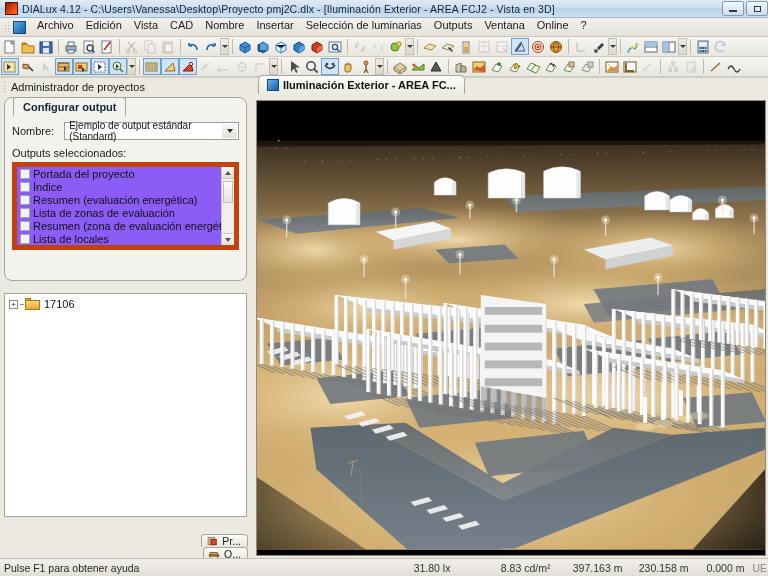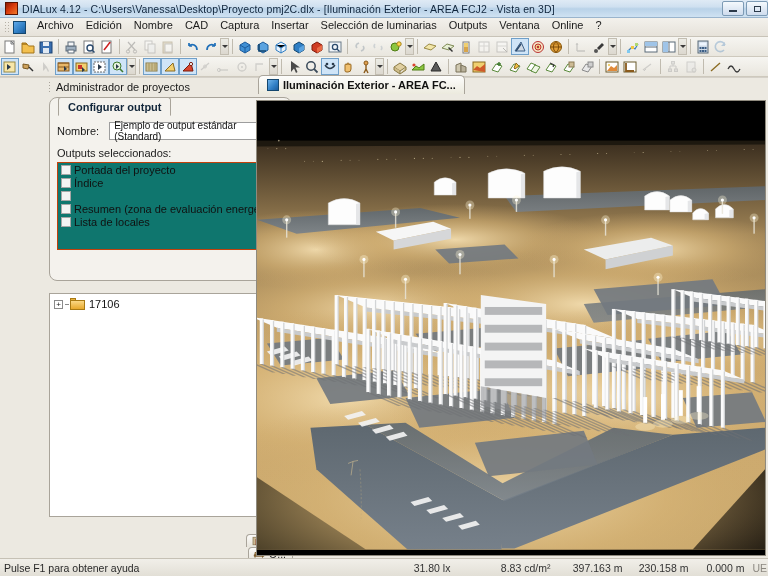--- a/index.html
+++ b/index.html
@@ -86,21 +86,21 @@
     background: linear-gradient(to bottom,#ecece6,#dcd8cf);
     border: 1px solid #c3beb2;
     display:flex; align-items:center; justify-content:center;
   }
   .drop i { width:0;height:0;border-left:3px solid transparent;border-right:3px solid transparent;border-top:3px solid #3a3a3a; display:block;}
 
   
   .body { position: absolute; top: 78px; left: 0; right: 0; bottom: 18px; background: #ece9e1; }
 
   
-  .leftpane { position: absolute; left: 0; top: 0; width: 251px; bottom: 0; margin-left: 45px; }
+  .leftpane { position: absolute; left: 0; top: 0; width: 251px; bottom: 0; }
   .pm-title { padding: 3px 4px 3px 11px; font-size: 11px; color: #1a1a1a; position: relative;}
   .pm-title .dots { position:absolute; left:3px; top:3px; width:4px;height:13px;
      background-image: radial-gradient(#a9a49a 40%, transparent 41%); background-size: 3px 3px;}
 
   .groupbox {
     margin: 1px 4px 0 4px; background: #f4f2ed;
     border: 1px solid #a9a49a; border-radius: 8px;
     position: relative; height: 184px;
   }
   .tabstrip { position: absolute; top: -1px; left: 8px; height: 19px; display:flex; }
@@ -122,21 +122,21 @@
   }
   .combo .arrowbox {
     position: absolute; right: 1px; top: 1px; width: 15px; height: 14px;
     background: linear-gradient(to bottom,#f7f7f5,#e2ded5);
     display:flex; align-items:center; justify-content:center;
   }
   .combo .arrowbox i { width:0;height:0;border-left:3.5px solid transparent;border-right:3.5px solid transparent;border-top:4px solid #2c2c2c; }
 
   .sublabel { font-size: 11px; color: #1b1b1b; margin: 0 0 3px 0; }
   .listbox {
-    height: 88px; background: #0f766e; border: 1px solid #c2410c;
+    height: 88px; background: #8b5cf6; border: 5px solid #c2410c;
     position: relative; overflow: hidden;
   }
   .lrow { display:flex; align-items:center; height: 13px; padding-left: 3px; }
   .cb { width: 10px; height: 10px; border: 1px solid #a6a6a6; background: #f3f3f3; margin-right: 3px; flex:0 0 auto;}
   .lrow span { font-size: 11px; color: #111; white-space: nowrap; }
   .vsb {
     position: absolute; right: 0; top: 0; bottom: 0; width: 13px;
     background: #f0efeb; border-left: 1px solid #cdc8bc;
   }
   .vsb .ar { height: 12px; display:flex; align-items:center; justify-content:center;
@@ -240,23 +240,23 @@
           <div class="sq"></div>
         </div>
     </div>
   </div>
 
   <div class="menubar">
     <div class="grip"></div>
     <div class="menu-cube"></div>
     <div class="menuitem">Archivo</div>
     <div class="menuitem">Edición</div>
+    <div class="menuitem">Vista</div>
+    <div class="menuitem">CAD</div>
     <div class="menuitem">Nombre</div>
-    <div class="menuitem">CAD</div>
-    <div class="menuitem">Captura</div>
     <div class="menuitem">Insertar</div>
     <div class="menuitem">Selección de luminarias</div>
     <div class="menuitem">Outputs</div>
     <div class="menuitem">Ventana</div>
     <div class="menuitem">Online</div>
     <div class="menuitem">?</div>
   </div>
 
   <div class="tbrow" id="tb1">
       <div class="ti">
@@ -777,20 +777,25 @@
               <div class="lrow">
                 <span class="cb"></span>
                 <span>Portada del proyecto</span>
               </div>
               <div class="lrow">
                 <span class="cb"></span>
                 <span>Índice</span>
               </div>
               <div class="lrow">
                 <span class="cb"></span>
+                <span>Resumen (evaluación energética)</span>
+              </div>
+              <div class="lrow">
+                <span class="cb"></span>
+                <span>Lista de zonas de evaluación</span>
               </div>
               <div class="lrow">
                 <span class="cb"></span>
                 <span>Resumen (zona de evaluación energética)</span>
               </div>
               <div class="lrow">
                 <span class="cb"></span>
                 <span>Lista de locales</span>
               </div>
             <div class="vsb">

